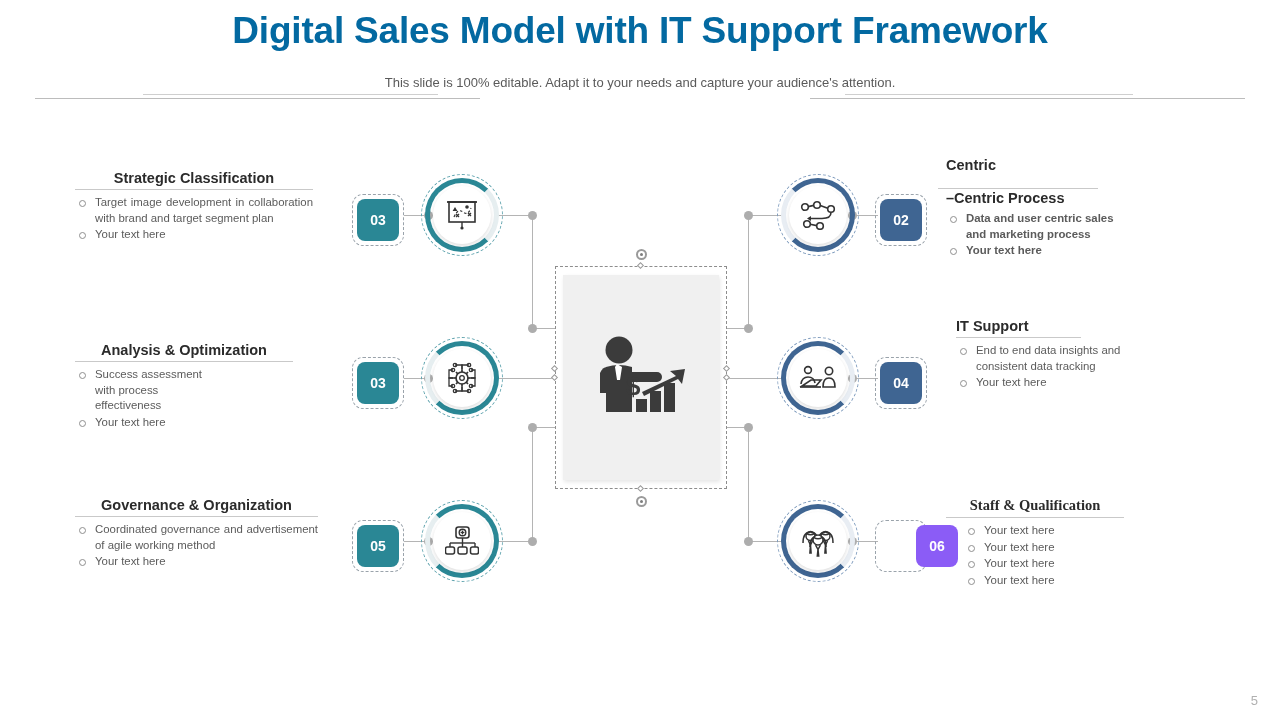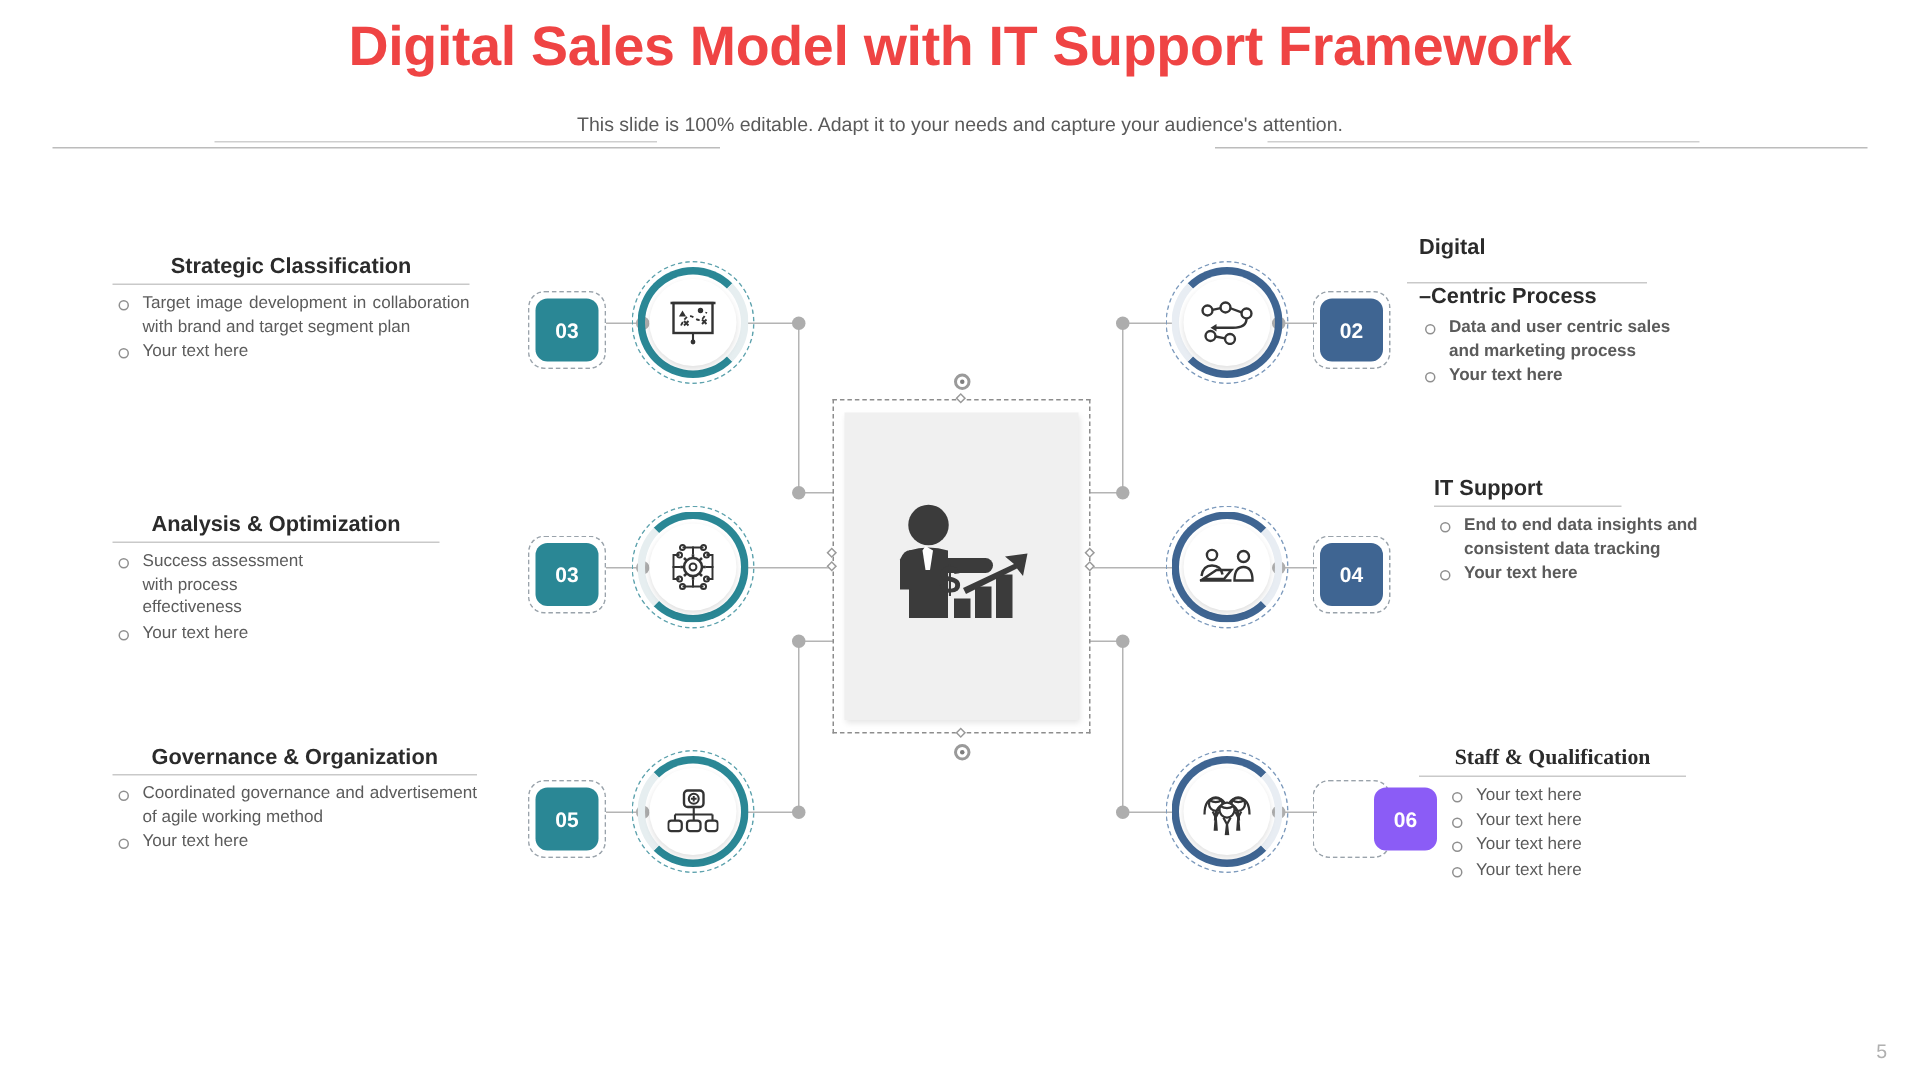--- a/index.html
+++ b/index.html
@@ -18,21 +18,21 @@
 
   
   #slide-title {
     position: absolute;
     top: 10px;
     left: 0;
     width: 1280px;
     text-align: center;
     font-size: 37px;
     font-weight: bold;
-    color: #ef4444;
+    color: #0369a1;
     letter-spacing: -0.2px;
     white-space: nowrap;
   }
   #slide-subtitle {
     position: absolute;
     top: 75px;
     left: 0;
     width: 1280px;
     text-align: center;
     font-size: 13px;
@@ -448,33 +448,33 @@
 <div class="text-block" style="left:75px; top:497px; width:243px;">
   <div class="tb-head" style="text-align:center;">Governance &amp; Organization</div>
   <div class="tb-rule"></div>
   <ul class="bullets justify">
     <li>Coordinated governance and advertisement of agile working method</li>
     <li style="text-align:left;">Your text here</li>
   </ul>
 </div>
 
 <div class="text-block" style="left:946px; top:157px; width:167px;">
-  <div class="tb-head">Digital</div>
+  <div class="tb-head">Centric</div>
   <div class="tb-head" style="margin-top:17px;">–Centric Process</div>
   <div class="tb-rule" style="position:absolute; left:-8px; top:28px; width:160px;"></div>
   <ul class="bullets" style="margin-top:5px; width:190px;font-weight:bold;">
     <li>Data and user centric sales and marketing process</li>
     <li>Your text here</li>
   </ul>
 </div>
 
 <div class="text-block" style="left:956px; top:318px; width:155px;">
   <div class="tb-head">IT Support</div>
   <div class="tb-rule" style="width:125px;"></div>
-  <ul class="bullets" style="width:195px;font-weight:bold;">
+  <ul class="bullets" style="width:195px;">
     <li>End to end data insights and consistent data tracking</li>
     <li>Your text here</li>
   </ul>
 </div>
 
 <div class="text-block" style="left:946px; top:497px; width:178px;">
   <div class="tb-head" style="text-align:center;font-family:Liberation Serif, serif;">Staff &amp; Qualification</div>
   <div class="tb-rule"></div>
   <ul class="bullets" style="margin-left:18px;">
     <li>Your text here</li>

